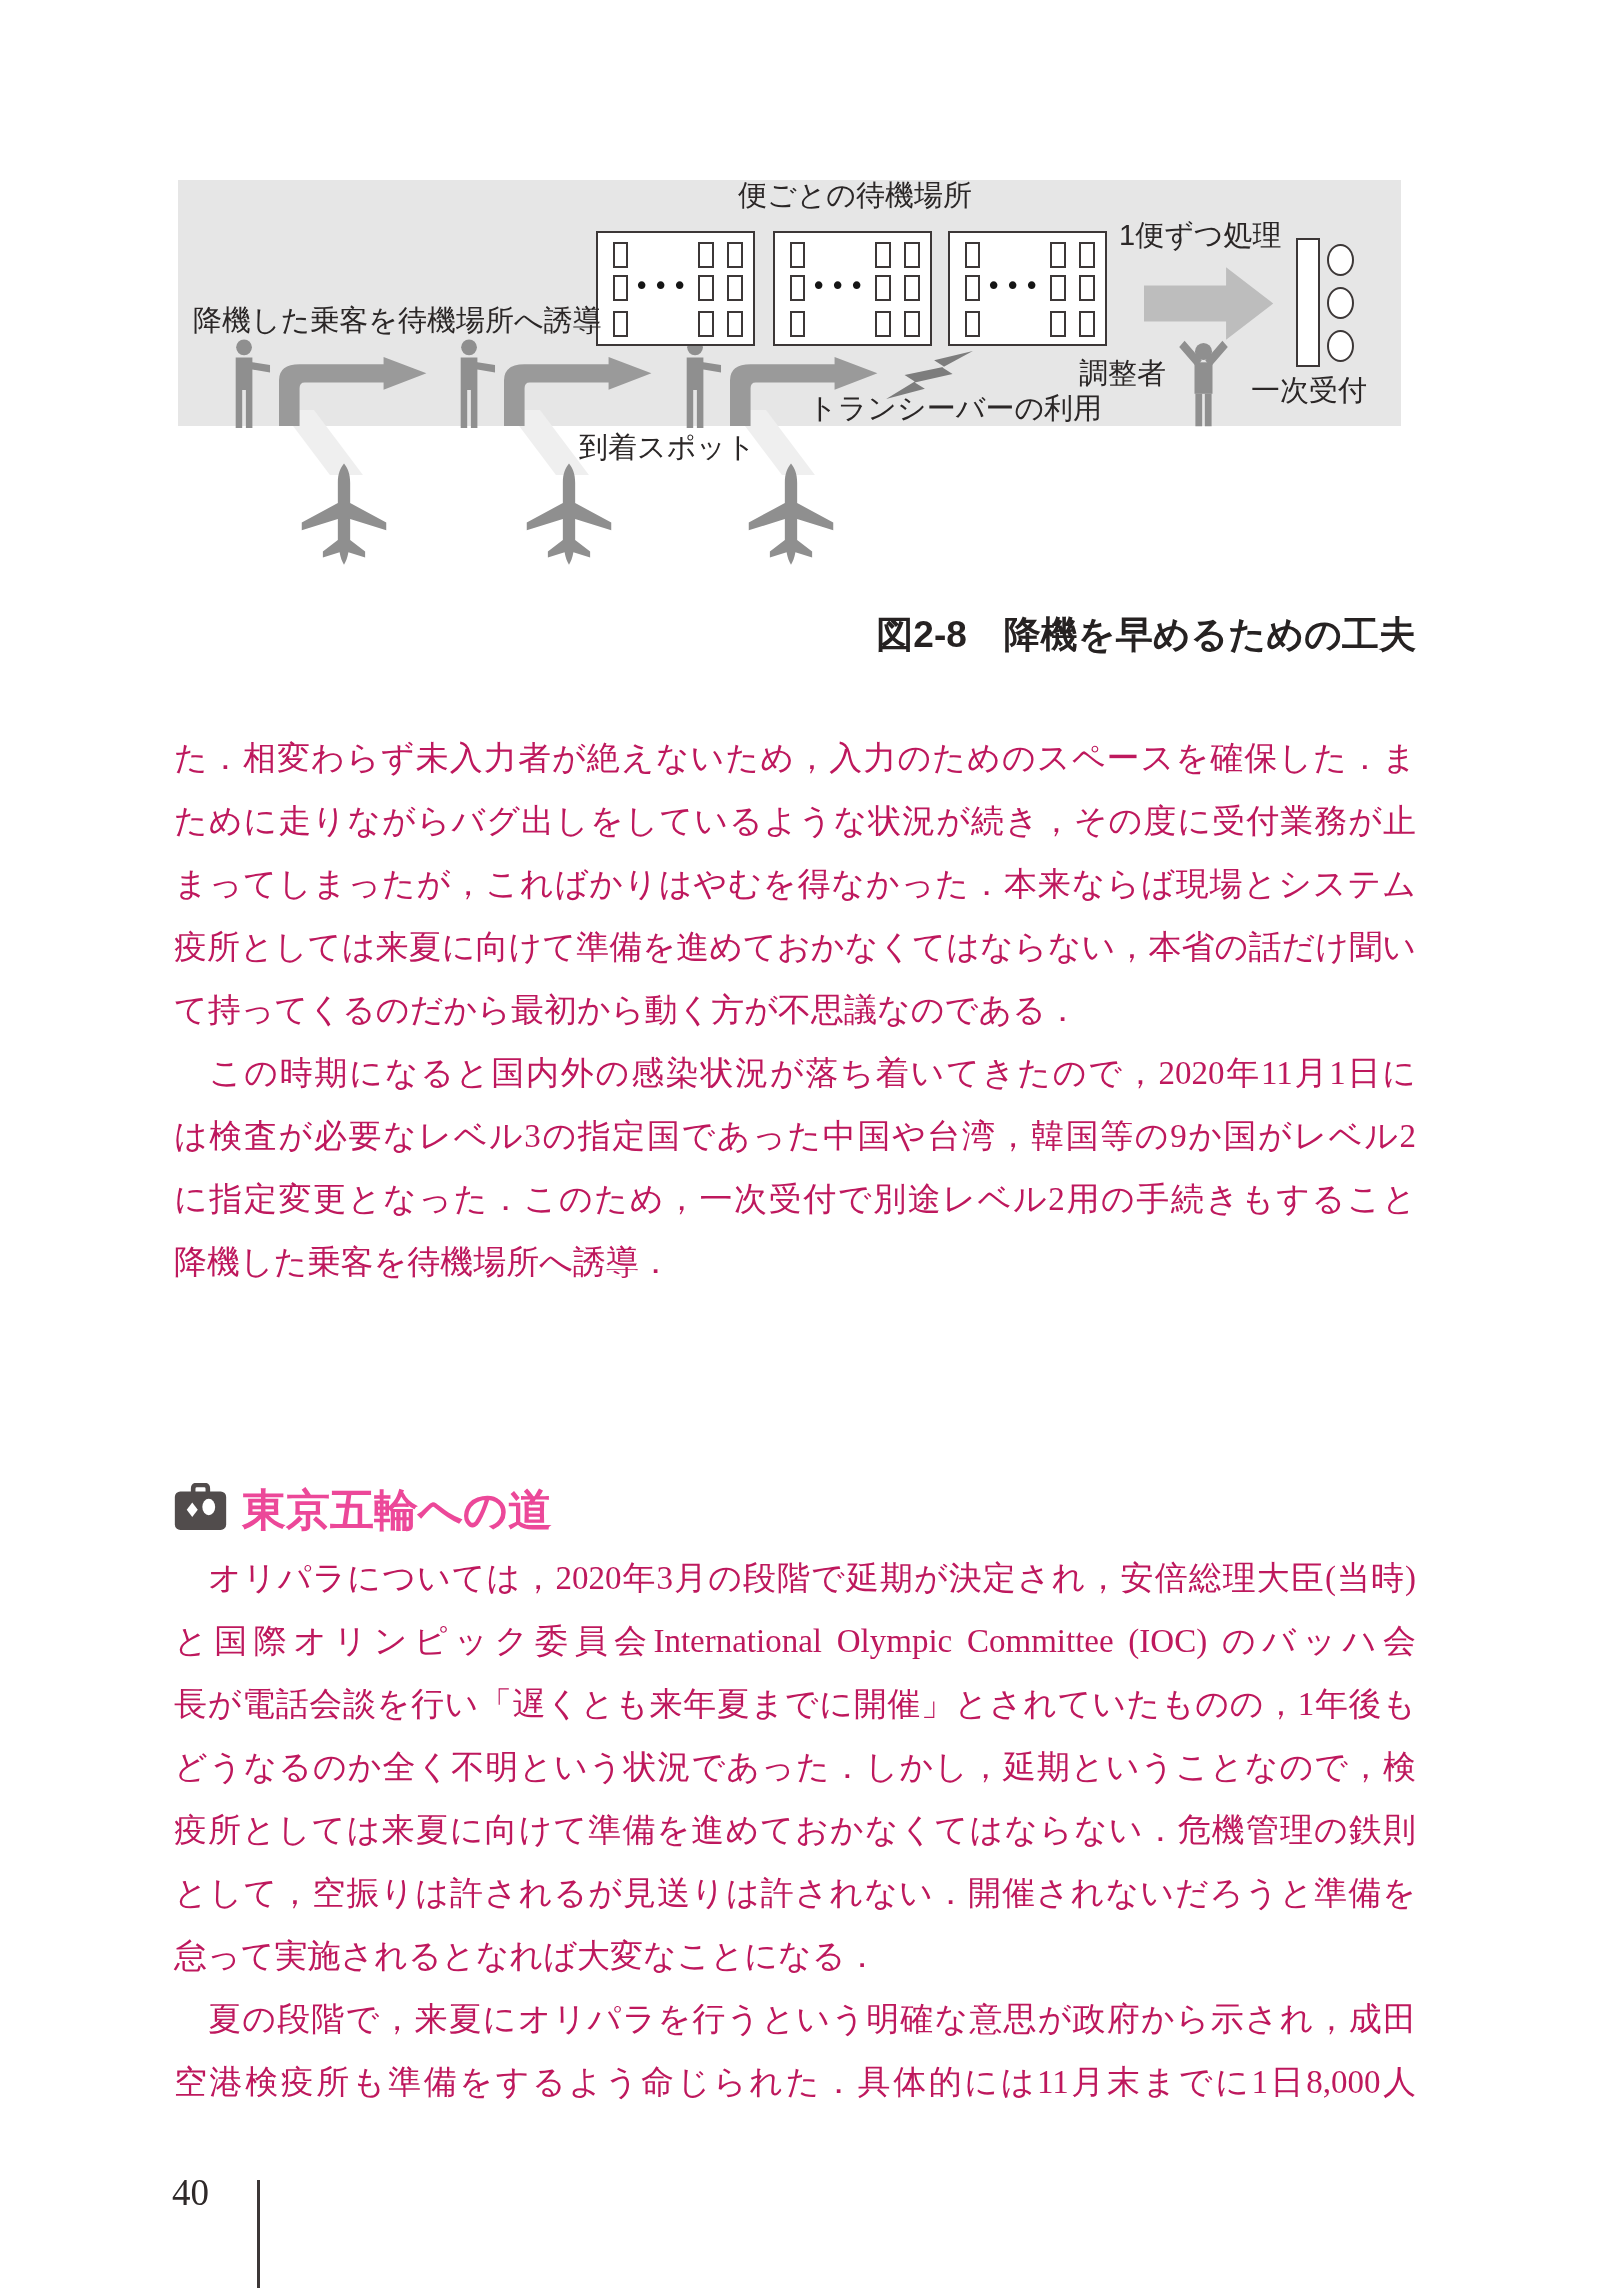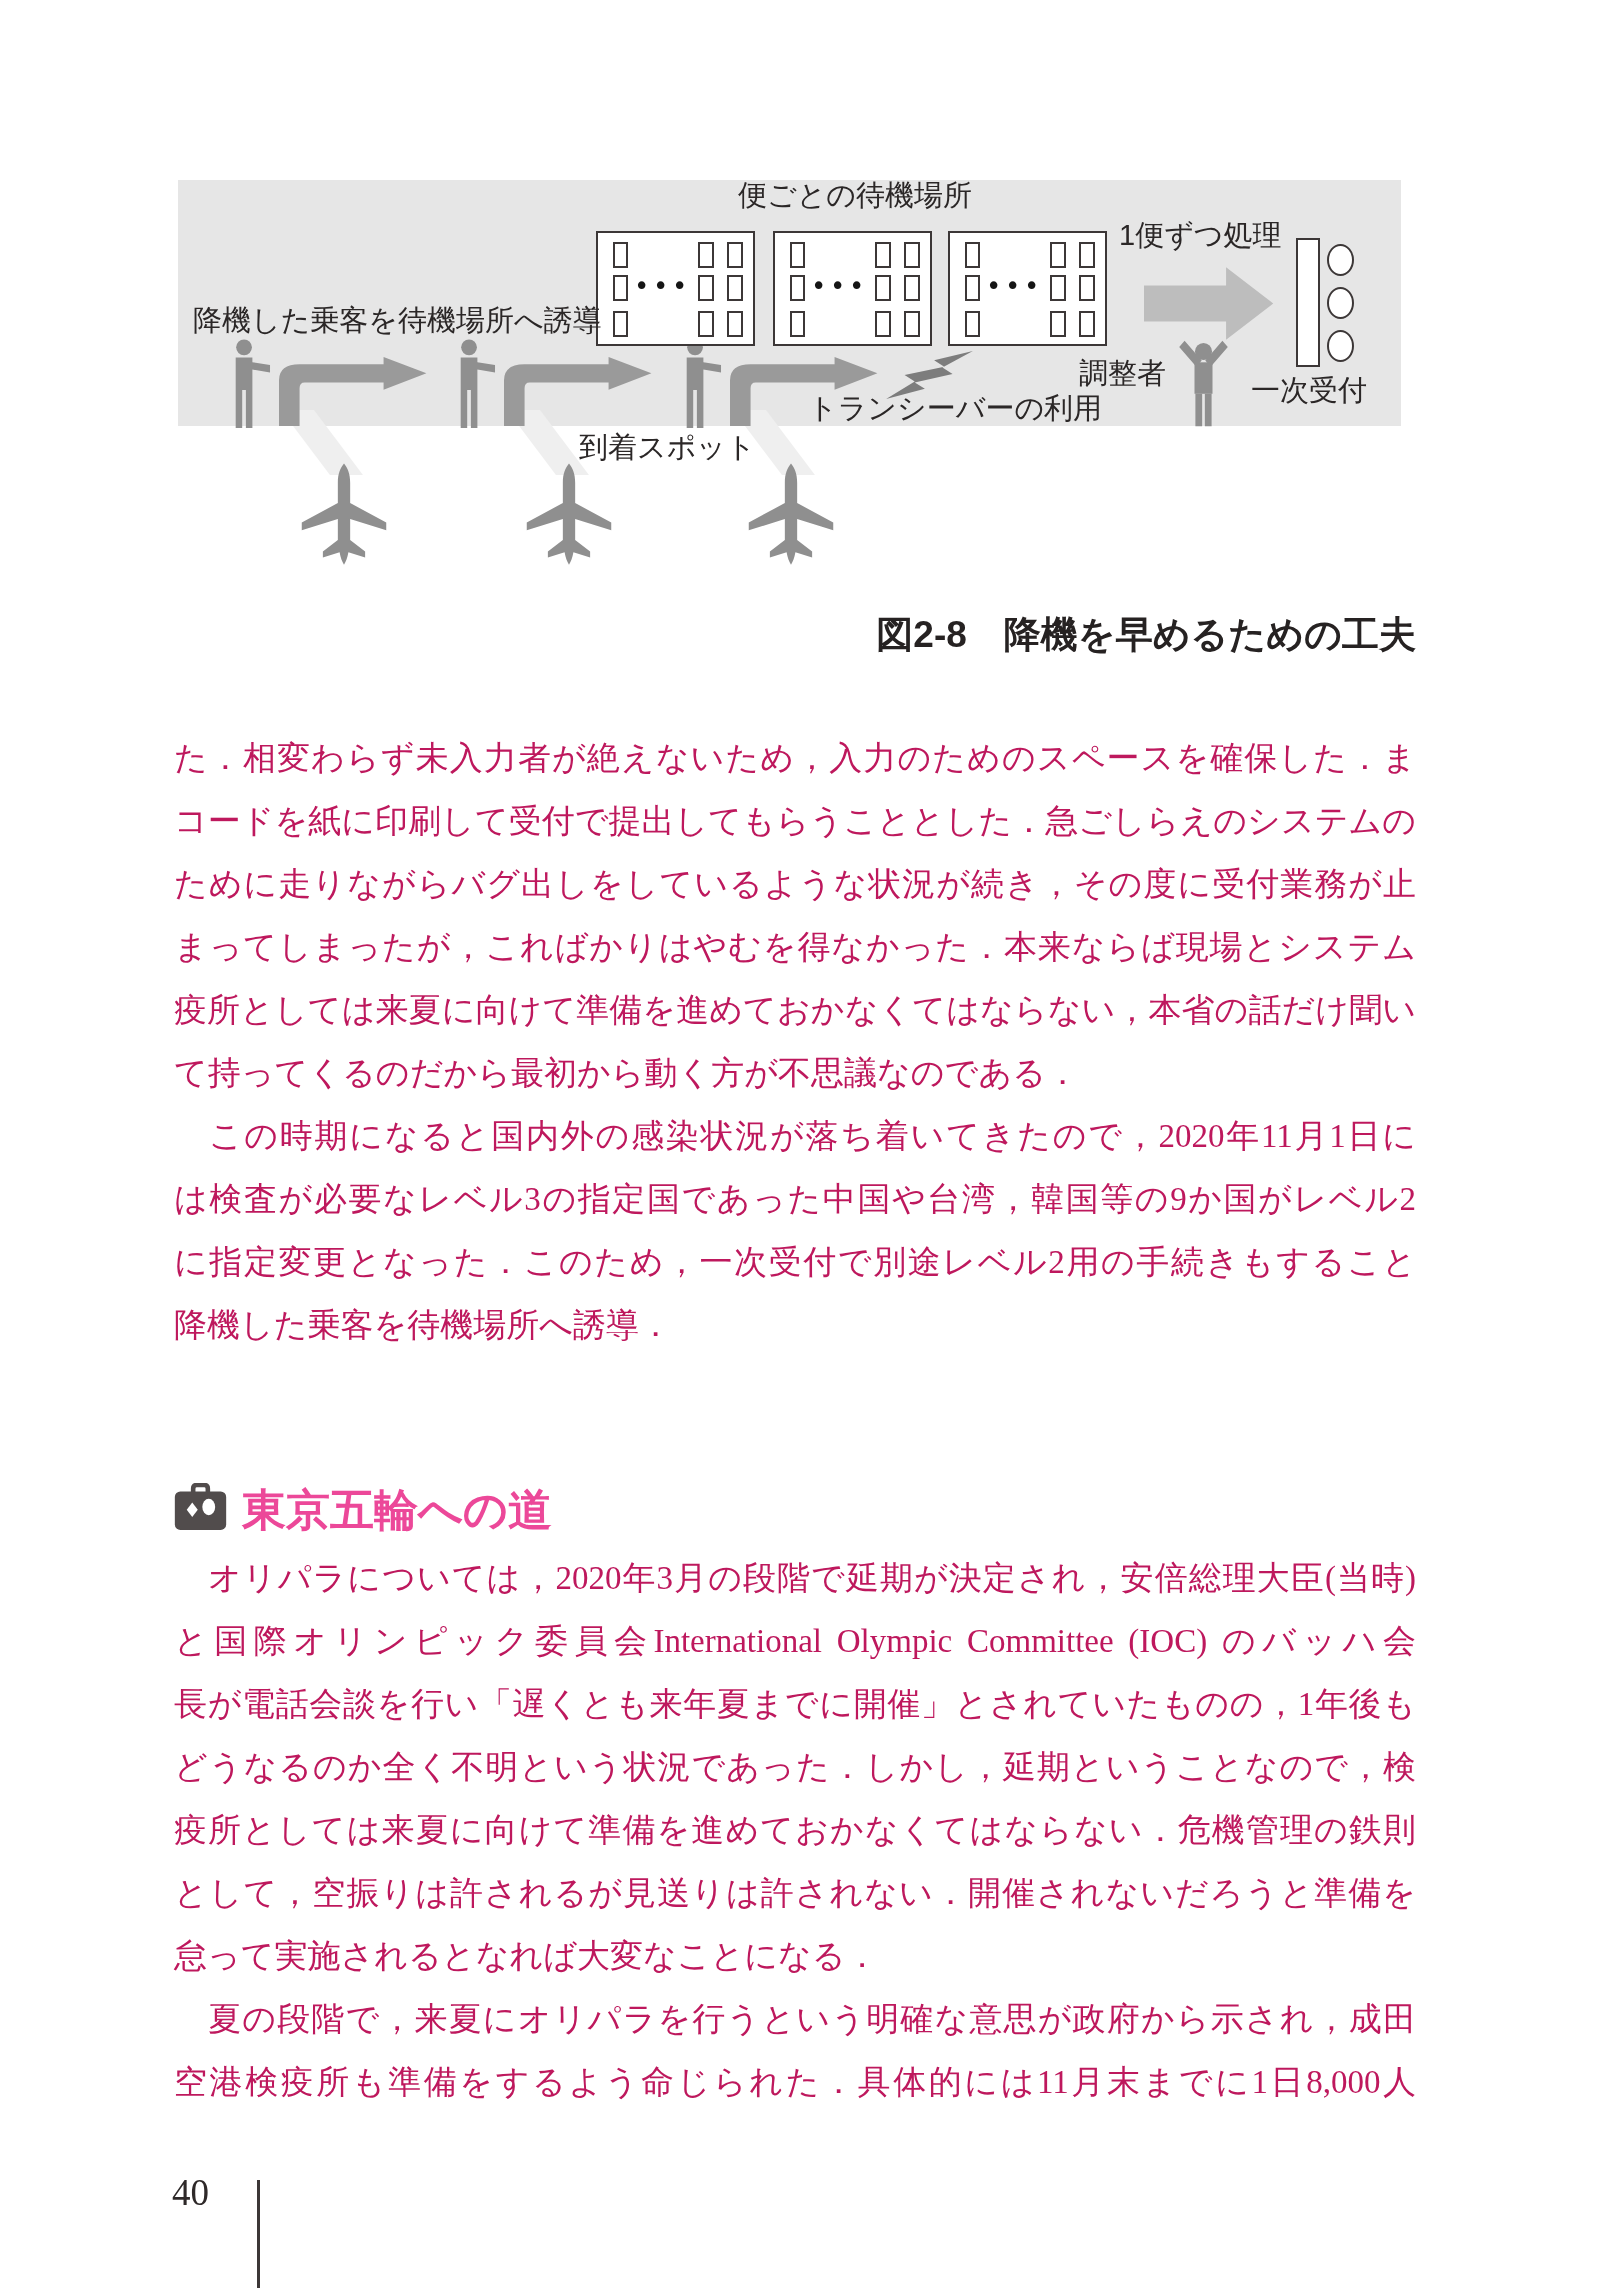--- a/index.html
+++ b/index.html
@@ -159,21 +159,20 @@
   <div class="fig-label" style="left:1119px;top:220px;">1便ずつ処理</div>
   <div class="fig-label" style="left:1079px;top:358px;">調整者</div>
   <div class="fig-label" style="left:808px;top:393px;">トランシーバーの利用</div>
   <div class="fig-label" style="left:1251px;top:375px;">一次受付</div>
   <div class="fig-label" style="left:579px;top:432px;">到着スポット</div>
 
   <div class="caption">図2-8　降機を早めるための工夫</div>
 
   <div class="col" style="top:727px;">
     <div class="bl">た．相変わらず未入力者が絶えないため，入力のためのスペースを確保した．ま</div>
-    <div class="bl">コードを紙に印刷して受付で提出してもらうこととした．急ごしらえのシステムの</div>
     <div class="bl">ために走りながらバグ出しをしているような状況が続き，その度に受付業務が止</div>
     <div class="bl">まってしまったが，こればかりはやむを得なかった．本来ならば現場とシステム</div>
     <div class="bl">疫所としては来夏に向けて準備を進めておかなくてはならない，本省の話だけ聞い</div>
     <div class="bl pend">て持ってくるのだから最初から動く方が不思議なのである．</div>
     <div class="bl">　この時期になると国内外の感染状況が落ち着いてきたので，2020年11月1日に</div>
     <div class="bl">は検査が必要なレベル3の指定国であった中国や台湾，韓国等の9か国がレベル2</div>
     <div class="bl">に指定変更となった．このため，一次受付で別途レベル2用の手続きもすること</div>
     <div class="bl pend">降機した乗客を待機場所へ誘導．</div>
   </div>
 

